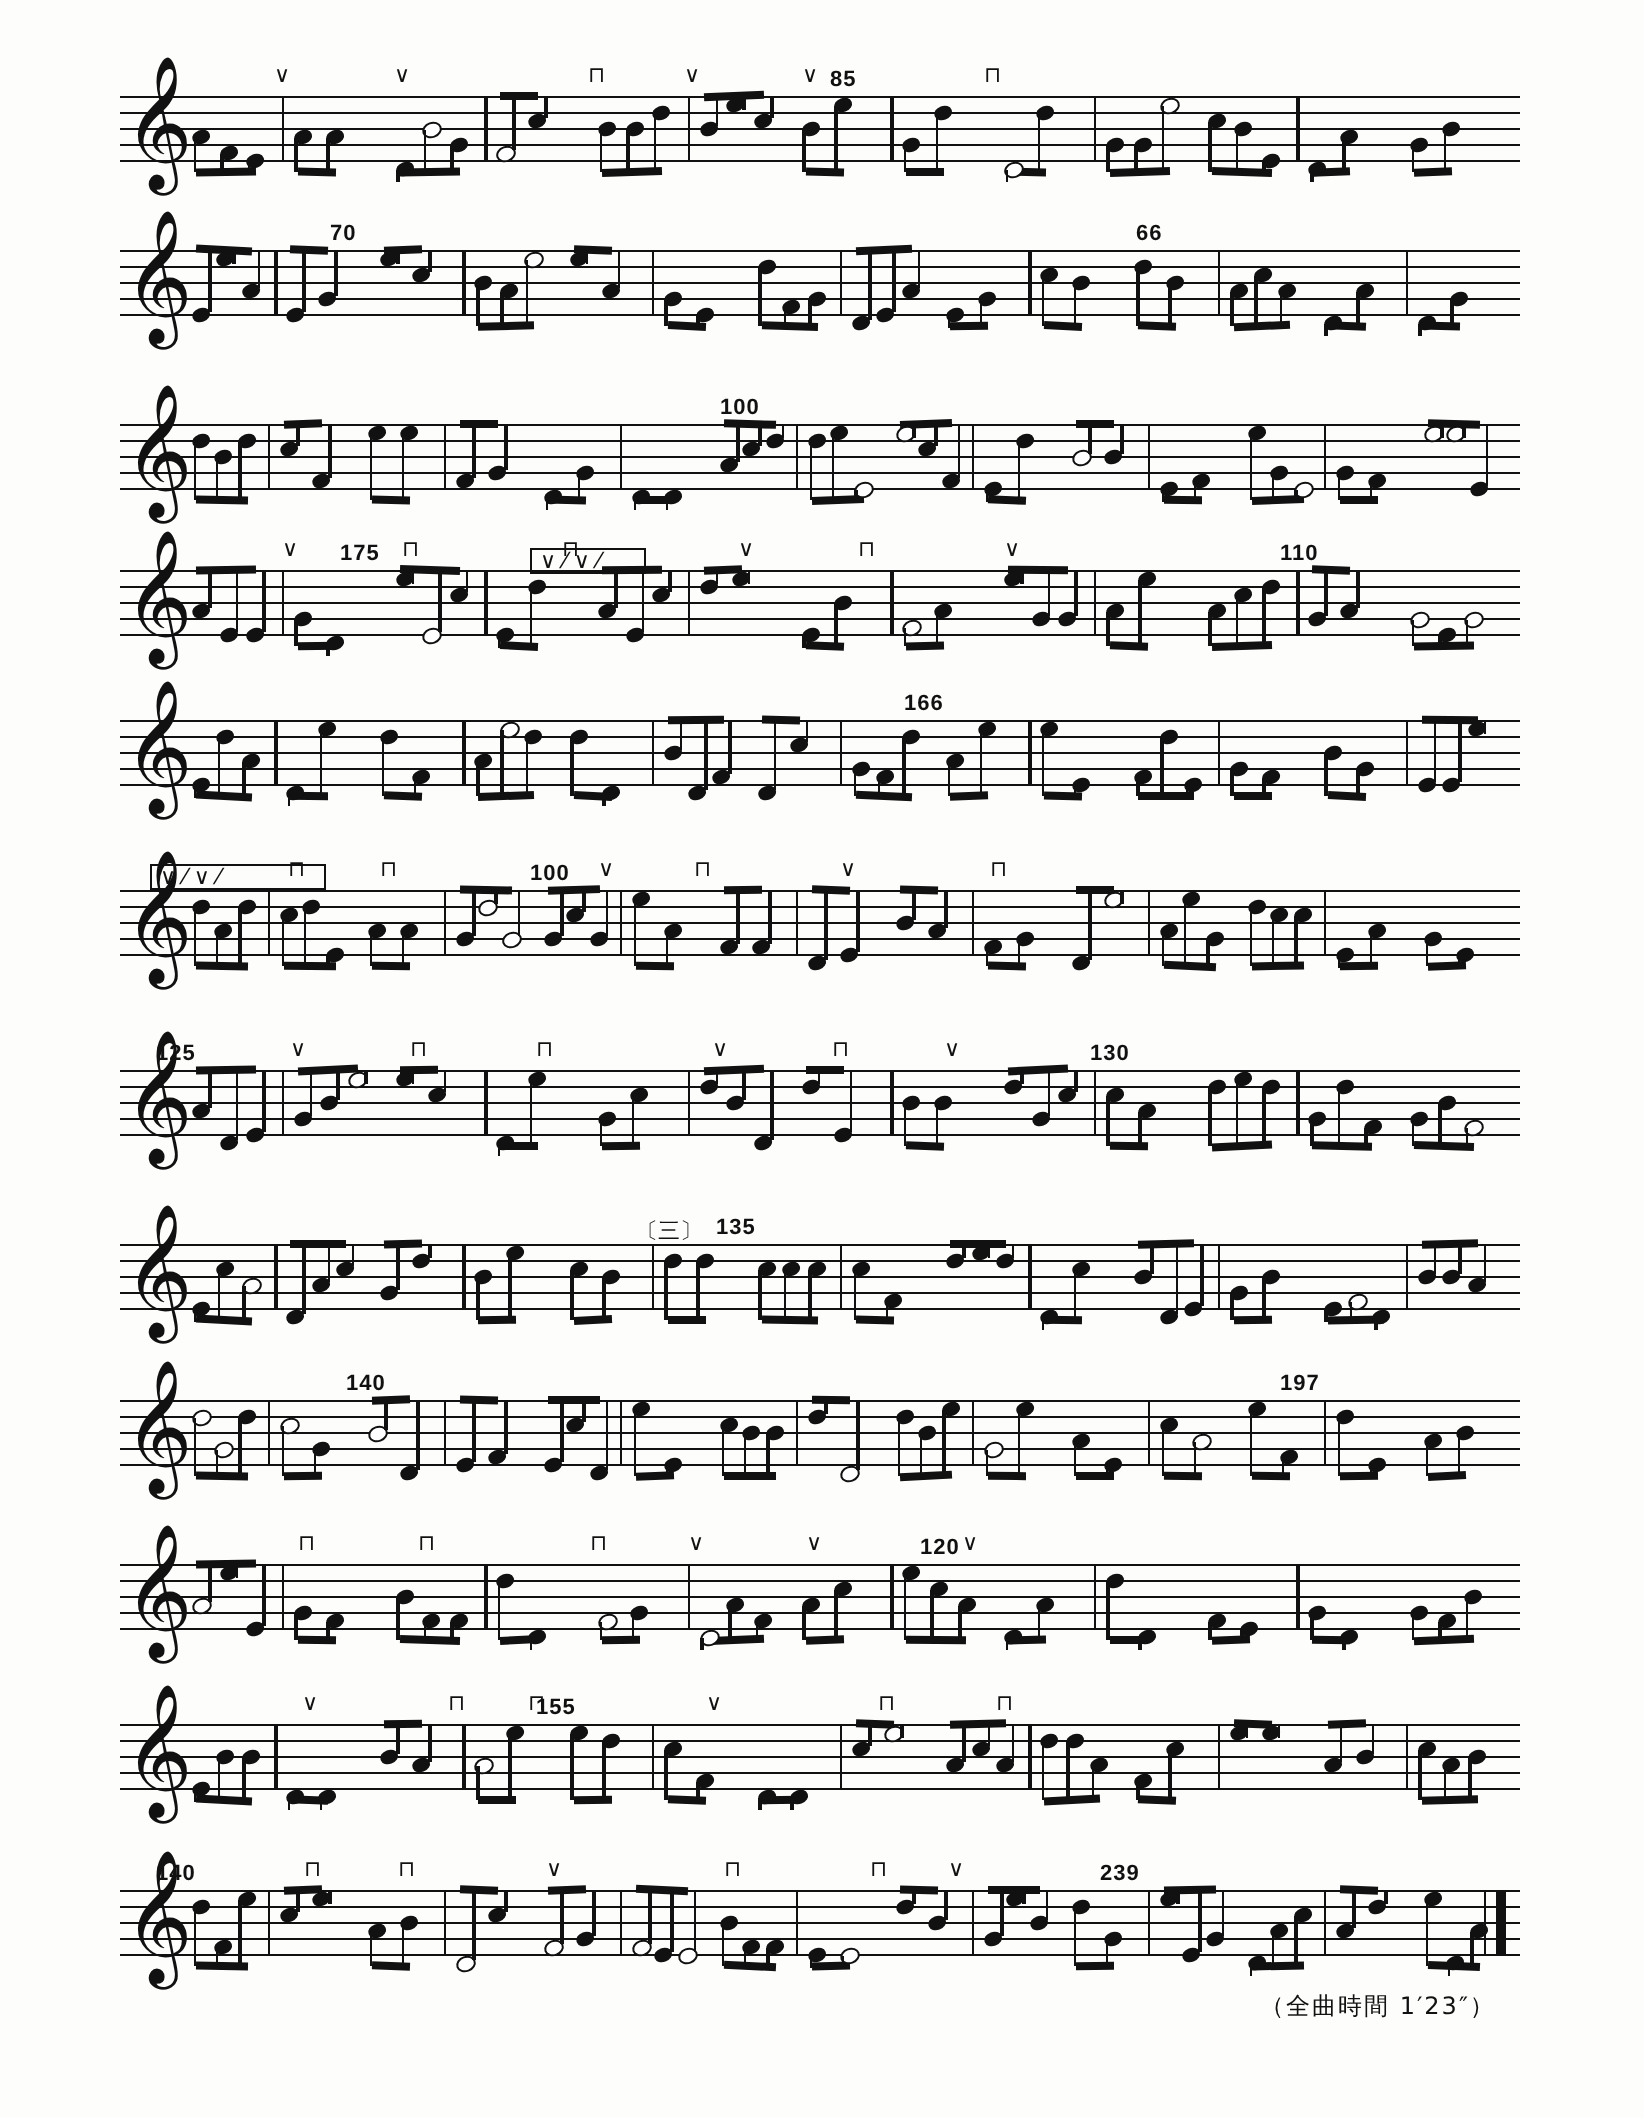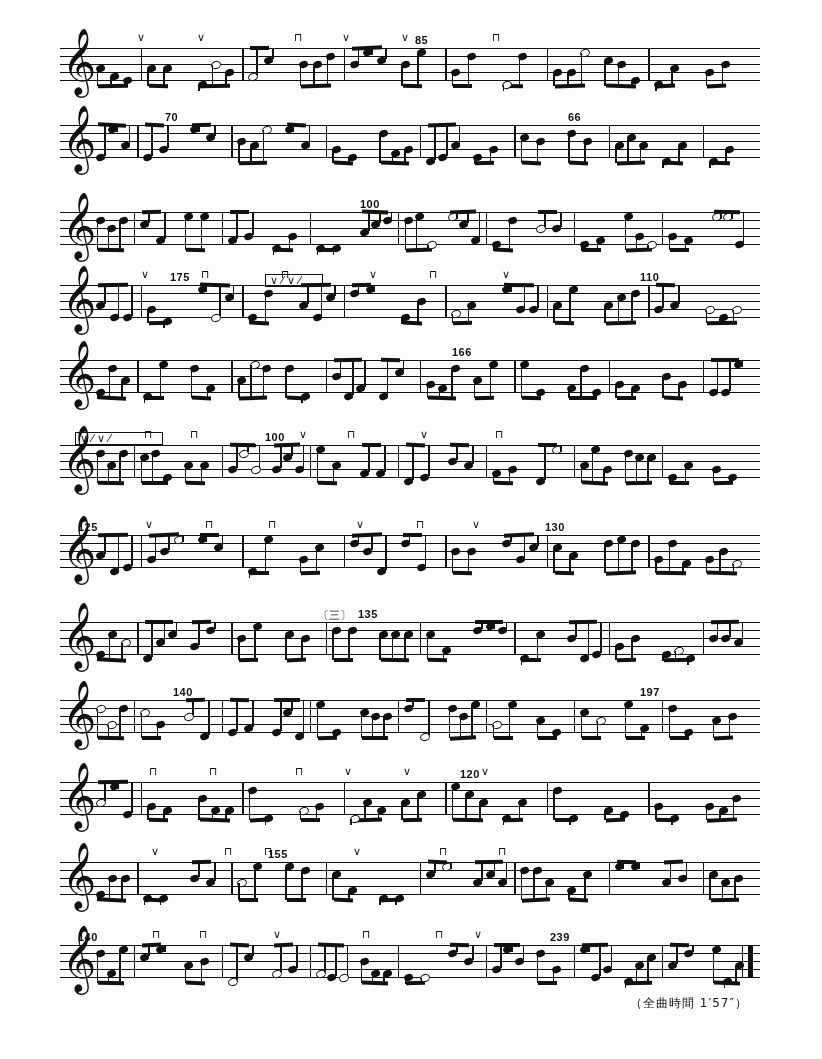--- a/index.html
+++ b/index.html
@@ -1714,14 +1714,14 @@
         <div class="bowmark" style="left: 414px; top: -16px;">∨</div>
       </div>
     </div>
     <div class="bowbox" style="left: 265px; top: 274px; width: 58px;">
       <div class="bowmark" style="left: 4px; top: 0px;">∨ ⁄ ∨ ⁄</div>
     </div>
     <div class="bowbox" style="left: 75px; top: 432px; width: 88px;">
       <div class="bowmark" style="left: 4px; top: 0px;">∨ ⁄ ∨ ⁄</div>
     </div>
     <div class="sectionmark" style="left: 318px; top: 608px;">〔三〕</div>
-    <div class="footer-note" style="left: 630px; top: 995px;">（全曲時間 1′57″）</div>
+    <div class="footer-note" style="left: 630px; top: 995px;">（全曲時間 1′23″）</div>
   </div>
 
 </body></html>

